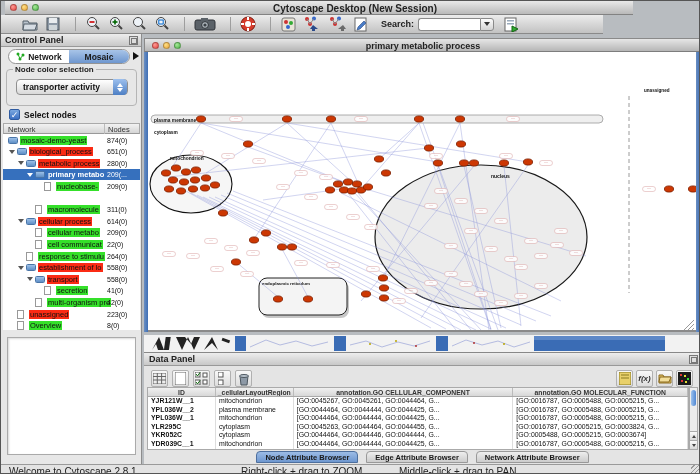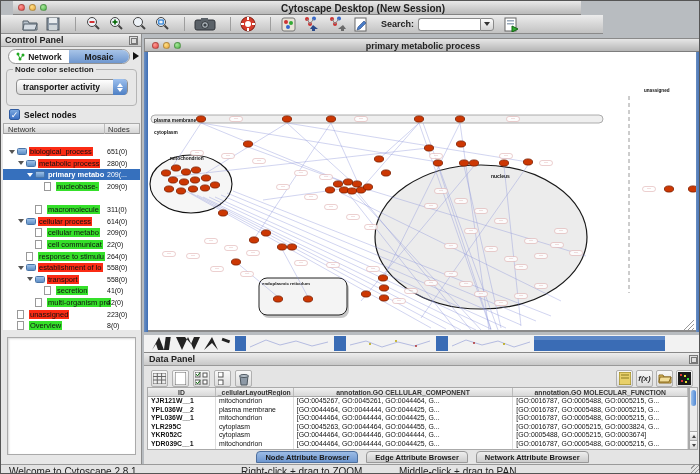--- a/index.html
+++ b/index.html
@@ -1,20 +1,20 @@
 <!DOCTYPE html>
 <html><head>
 <meta charset="utf-8">
 <style>
 *{box-sizing:border-box;margin:0;padding:0}
 html,body{width:700px;height:474px}
 body{position:relative;font-family:"Liberation Sans",sans-serif;background:#b8bcc0;overflow:hidden;border:1px solid #555}
 .abs{position:absolute}
 
-#titlebar{left:12px;top:0;width:568px;height:14px;background:linear-gradient(#e9e9e9,#b9b9b9);border-bottom:1px solid #828282}
+#titlebar{left:4px;top:0;width:628px;height:14px;background:linear-gradient(#e9e9e9,#b9b9b9);border-bottom:1px solid #828282}
 .tl{width:7px;height:7px;border-radius:50%;top:3px;border:1px solid rgba(0,0,0,.25)}
 #app-title{width:700px;text-align:center;top:2px;font-size:10px;font-weight:bold;color:#222}
 #toolbar{left:0;top:14px;width:602px;height:19px;background:linear-gradient(#ececec,#c2c2c2);border-bottom:1px solid #8a8a8a;display:flex;align-items:center;padding-left:20px}
 .tbi{width:18px;height:17px;margin-right:5px;display:flex;align-items:center;justify-content:center}
 .tsep{width:1px;height:14px;background:#9e9e9e;margin:0 8px}
 #search-label{font-size:9px;font-weight:bold;color:#222;margin:0 4px 0 6px}
 #search-input{width:62px;height:13px;border:1px solid #8a8a8a;border-right:none;border-radius:3px 0 0 3px;background:#fff;font-size:9px;padding:0 2px}
 #search-drop{width:14px;height:13px;border:1px solid #8a8a8a;border-radius:0 3px 3px 0;background:linear-gradient(#fdfdfd,#d4d4d4);display:flex;align-items:center;justify-content:center}
 .darr{width:0;height:0;border-left:3px solid transparent;border-right:3px solid transparent;border-top:4px solid #333}
 
@@ -239,20 +239,25 @@
 <div id="selnodes" class="abs">
   <span id="cbx">✓</span>
   <span class="lbl">Select nodes</span>
 </div>
 <div id="tree-head" class="abs">
   <span class="c1">Network</span>
   <span class="vd"></span>
   <span class="c2">Nodes</span>
 </div>
 <div id="tree" class="abs">
+    <div class="trow" style="top: 0px;">
+      <span class="tfolder" style="left: 5px;"></span>
+      <span class="tlab bg-green" style="left: 17px; max-width: 121px;">mosaic-demo-yeast</span>
+      <span class="tnum">874(0)</span>
+    </div>
     <div class="trow" style="top: 11.6px;">
       <span class="tarr" style="left: 6px;"></span>
       <span class="tfolder" style="left: 14px;"></span>
       <span class="tlab bg-red" style="left: 26px; max-width: 112px;">biological_process</span>
       <span class="tnum">651(0)</span>
     </div>
     <div class="trow" style="top: 23.2px;">
       <span class="tarr" style="left: 15px;"></span>
       <span class="tfolder" style="left: 23px;"></span>
       <span class="tlab bg-red" style="left: 35px; max-width: 103px;">metabolic process</span>

